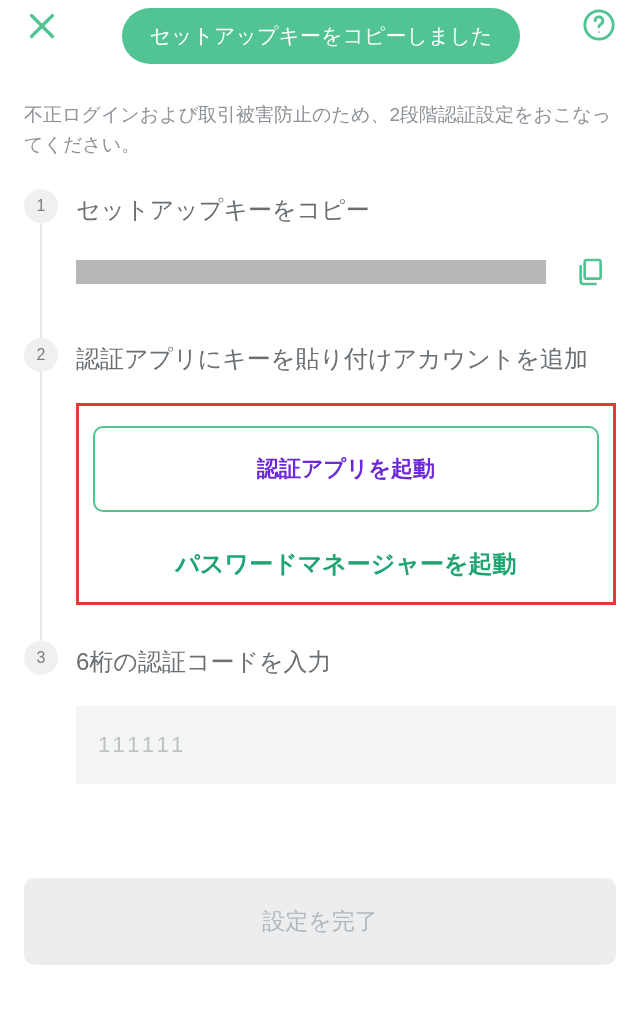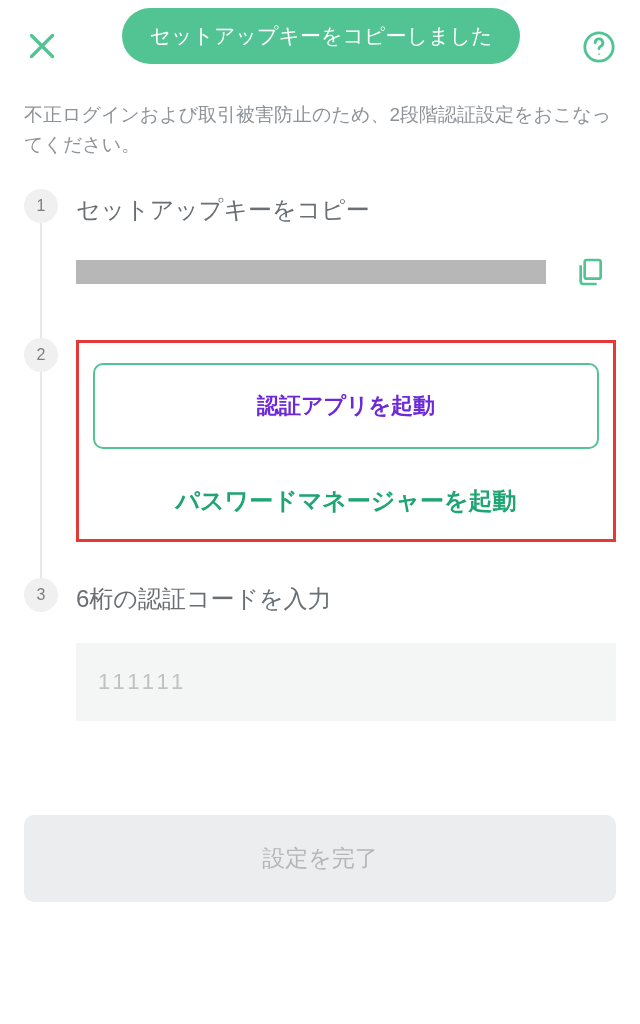--- a/index.html
+++ b/index.html
@@ -10,21 +10,21 @@
     body {
       font-family: -apple-system, BlinkMacSystemFont, "Hiragino Sans", "Hiragino Kaku Gothic ProN", Meiryo, sans-serif;
       background: #fff;
       width: 640px;
       height: 1024px;
       overflow: hidden;
       color: #6a6f73;
     }
     .header {
       display: flex;
-      align-items: flex-end;
+      align-items: flex-start;
       padding: 8px 24px 0 24px;
       gap: 12px;
       position: relative;
     }
     .close-icon {
       width: 36px;
       height: 36px;
       display: flex;
       align-items: center;
       justify-content: center;
@@ -238,20 +238,21 @@
       </div>
     </div>
   </div>
 
   <div class="step">
     <div class="step-marker">
       <div class="step-number">2</div>
       <div class="step-line"></div>
     </div>
     <div class="step-content">
+      <div class="step-title">認証アプリにキーを貼り付けアカウントを追加</div>
       <div class="highlight-box">
         <button class="launch-btn">認証アプリを起動</button>
         <div class="launch-link">パスワードマネージャーを起動</div>
       </div>
     </div>
   </div>
 
   <div class="step">
     <div class="step-marker">
       <div class="step-number">3</div>

